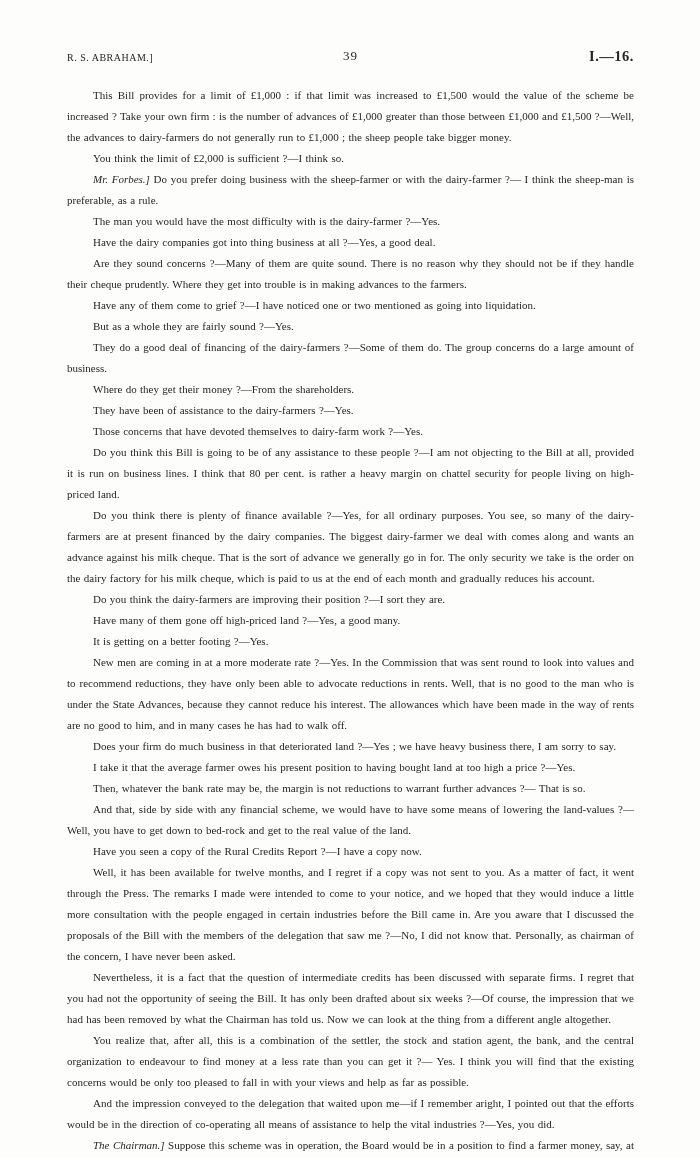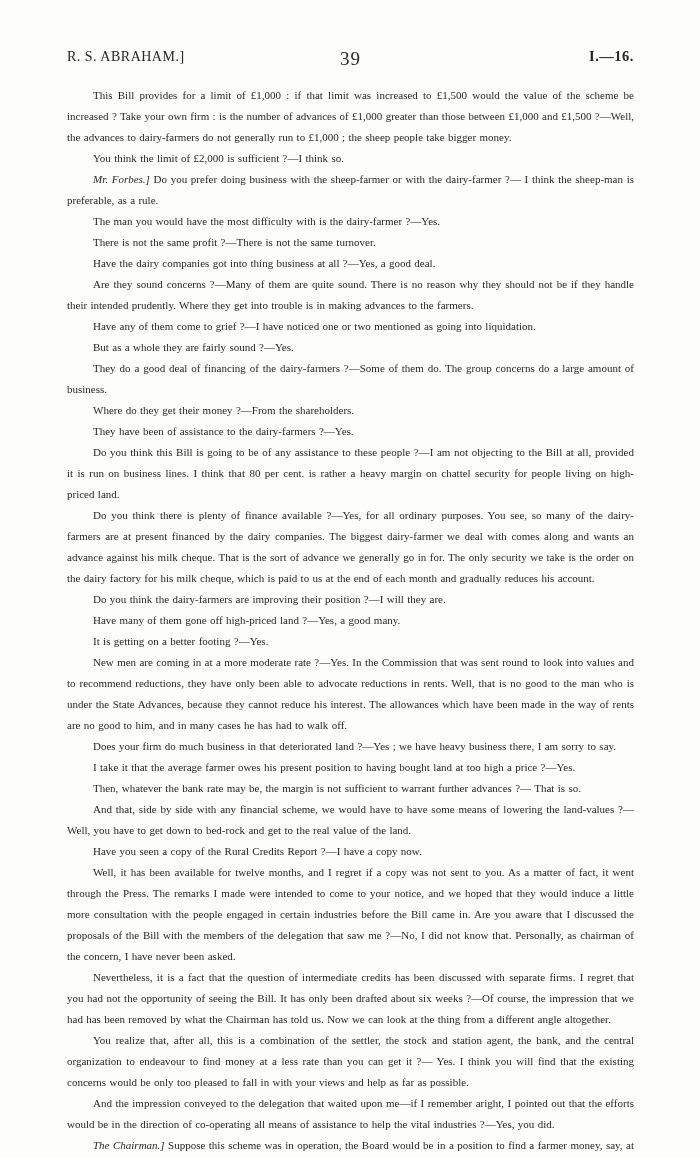--- a/index.html
+++ b/index.html
@@ -21,26 +21,26 @@
     top: 48px;
     width: 567px;
   }
   .running-head {
     display: flex;
     justify-content: space-between;
     align-items: baseline;
     margin-bottom: 20px;
   }
   .witness-name {
-    font-size: 14px;
+    font-size: 10px;
     letter-spacing: 0.5px;
     font-variant: small-caps;
   }
   .page-number {
-    font-size: 19px;
+    font-size: 13px;
     letter-spacing: 1px;
     position: absolute;
     left: 50%;
     transform: translateX(-50%);
   }
   .paper-number {
     font-size: 14.5px;
     font-weight: bold;
     letter-spacing: 0.5px;
   }
@@ -65,37 +65,37 @@
   <div class="running-head">
     <span class="witness-name">R. S. ABRAHAM.]</span>
     <span class="page-number">39</span>
     <span class="paper-number">I.—16.</span>
   </div>
   <div class="body-text" id="paragraphs">
       <p>This Bill provides for a limit of £1,000 : if that limit was increased to £1,500 would the value of the scheme be increased ? Take your own firm : is the number of advances of £1,000 greater than those between £1,000 and £1,500 ?—Well, the advances to dairy-farmers do not generally run to £1,000 ; the sheep people take bigger money.</p>
       <p>You think the limit of £2,000 is sufficient ?—I think so.</p>
       <p><span class="speaker">Mr. Forbes.] </span>Do you prefer doing business with the sheep-farmer or with the dairy-farmer ?— I think the sheep-man is preferable, as a rule.</p>
       <p>The man you would have the most difficulty with is the dairy-farmer ?—Yes.</p>
-      <p>There is not the same profit ?—There is not the same turnover.</p>
       <p>Have the dairy companies got into thing business at all ?—Yes, a good deal.</p>
-      <p>Are they sound concerns ?—Many of them are quite sound. There is no reason why they should not be if they handle their intended prudently. Where they get into trouble is in making advances to the farmers.</p>
+      <p>Are they sound concerns ?—Many of them are quite sound. There is no reason why they should not be if they handle their cheque prudently. Where they get into trouble is in making advances to the farmers.</p>
       <p>Have any of them come to grief ?—I have noticed one or two mentioned as going into liquidation.</p>
       <p>But as a whole they are fairly sound ?—Yes.</p>
       <p>They do a good deal of financing of the dairy-farmers ?—Some of them do. The group concerns do a large amount of business.</p>
       <p>Where do they get their money ?—From the shareholders.</p>
       <p>They have been of assistance to the dairy-farmers ?—Yes.</p>
+      <p>Those concerns that have devoted themselves to dairy-farm work ?—Yes.</p>
       <p>Do you think this Bill is going to be of any assistance to these people ?—I am not objecting to the Bill at all, provided it is run on business lines. I think that 80 per cent. is rather a heavy margin on chattel security for people living on high-priced land.</p>
       <p>Do you think there is plenty of finance available ?—Yes, for all ordinary purposes. You see, so many of the dairy-farmers are at present financed by the dairy companies. The biggest dairy-farmer we deal with comes along and wants an advance against his milk cheque. That is the sort of advance we generally go in for. The only security we take is the order on the dairy factory for his milk cheque, which is paid to us at the end of each month and gradually reduces his account.</p>
-      <p>Do you think the dairy-farmers are improving their position ?—I will they are.</p>
+      <p>Do you think the dairy-farmers are improving their position ?—I sort they are.</p>
       <p>Have many of them gone off high-priced land ?—Yes, a good many.</p>
       <p>It is getting on a better footing ?—Yes.</p>
       <p>New men are coming in at a more moderate rate ?—Yes. In the Commission that was sent round to look into values and to recommend reductions, they have only been able to advocate reductions in rents. Well, that is no good to the man who is under the State Advances, because they cannot reduce his interest. The allowances which have been made in the way of rents are no good to him, and in many cases he has had to walk off.</p>
       <p>Does your firm do much business in that deteriorated land ?—Yes ; we have heavy business there, I am sorry to say.</p>
       <p>I take it that the average farmer owes his present position to having bought land at too high a price ?—Yes.</p>
-      <p>Then, whatever the bank rate may be, the margin is not sufficient to warrant further advances ?— That is so.</p>
+      <p>Then, whatever the bank rate may be, the margin is not reductions to warrant further advances ?— That is so.</p>
       <p>And that, side by side with any financial scheme, we would have to have some means of lowering the land-values ?—Well, you have to get down to bed-rock and get to the real value of the land.</p>
       <p>Have you seen a copy of the Rural Credits Report ?—I have a copy now.</p>
       <p>Well, it has been available for twelve months, and I regret if a copy was not sent to you. As a matter of fact, it went through the Press. The remarks I made were intended to come to your notice, and we hoped that they would induce a little more consultation with the people engaged in certain industries before the Bill came in. Are you aware that I discussed the proposals of the Bill with the members of the delegation that saw me ?—No, I did not know that. Personally, as chairman of the concern, I have never been asked.</p>
       <p>Nevertheless, it is a fact that the question of intermediate credits has been discussed with separate firms. I regret that you had not the opportunity of seeing the Bill. It has only been drafted about six weeks ?—Of course, the impression that we had has been removed by what the Chairman has told us. Now we can look at the thing from a different angle altogether.</p>
       <p>You realize that, after all, this is a combination of the settler, the stock and station agent, the bank, and the central organization to endeavour to find money at a less rate than you can get it ?— Yes. I think you will find that the existing concerns would be only too pleased to fall in with your views and help as far as possible.</p>
       <p>And the impression conveyed to the delegation that waited upon me—if I remember aright, I pointed out that the efforts would be in the direction of co-operating all means of assistance to help the vital industries ?—Yes, you did.</p>
       <p><span class="speaker">The Chairman.] </span>Suppose this scheme was in operation, the Board would be in a position to find a farmer money, say, at 6½ per cent. up to £1,000, and would accept securities for that amount. The Board would be working with firms like you own. Would your people be prepared to stand a part of the guarantee—say, 20 per cent. of it—when you have his trading account in order that he might get 6½-per-cent. money as against the present rate ?—That is a point we have not considered, and I would not like to say definitely. My own feeling is, yes, presuming we had a say in the question of the</p>
     </div>
 </div>
 

